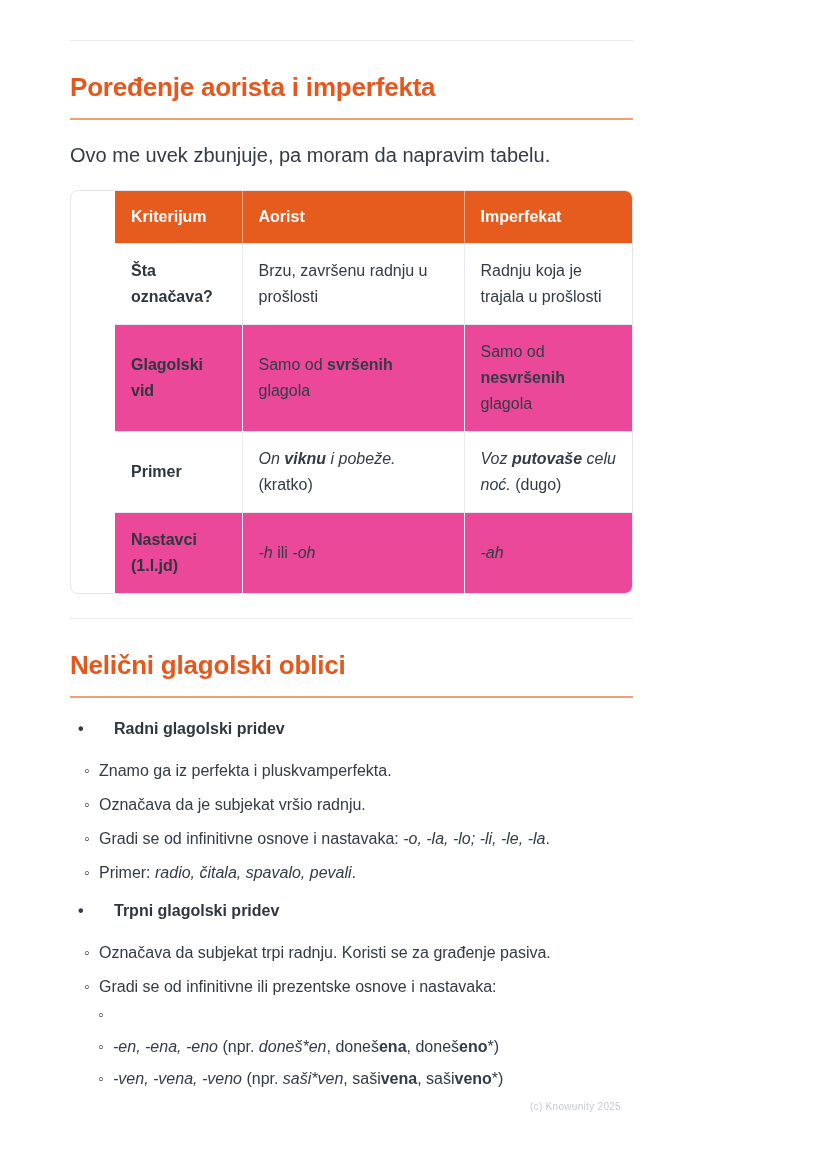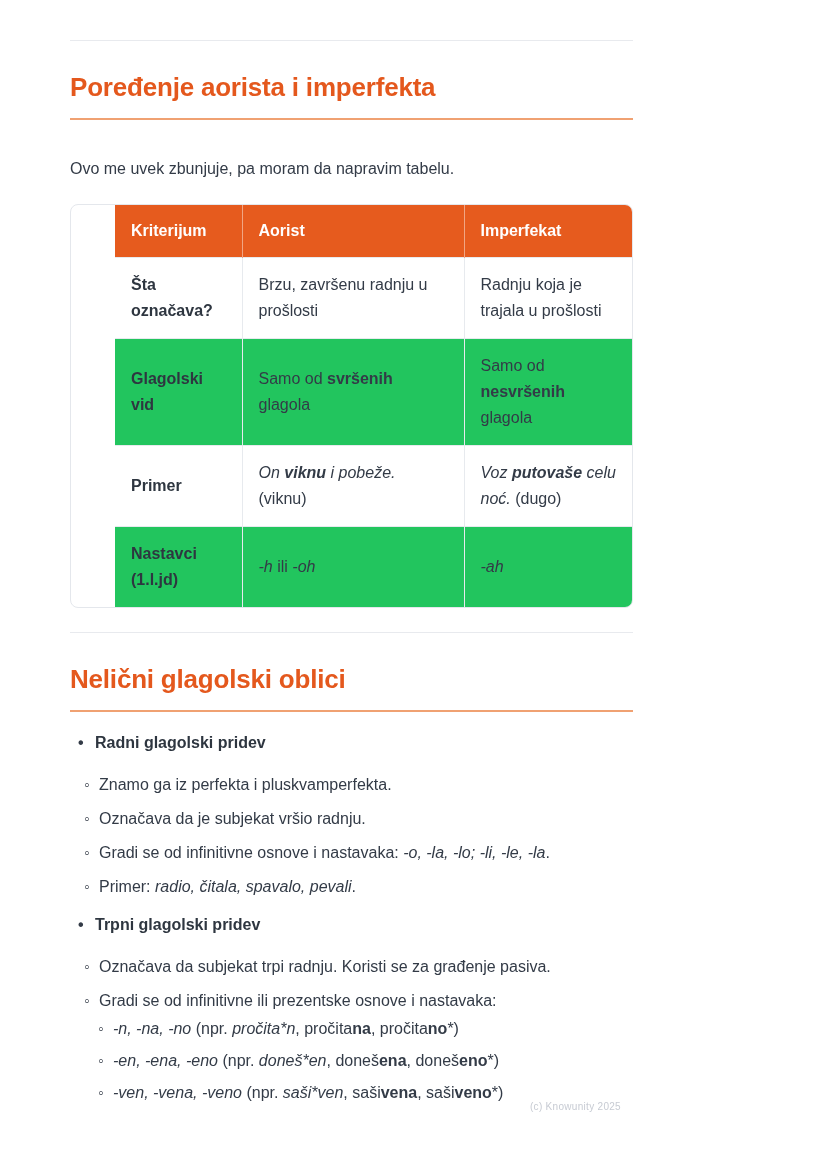--- a/index.html
+++ b/index.html
@@ -12,40 +12,40 @@
     background:#fdf2ec;border-left:4px solid #f1b28c;z-index:1;
   }
   .content{position:absolute;left:70px;top:0;width:563px;z-index:2;}
   .rule{height:1px;background:#e8eaee;border:0;margin:0;}
   .rule-top{margin-top:40px;}
   .rule-mid{margin-top:24px;}
   .section-heading{
     margin:30px 0 0;font-size:26px;line-height:33px;font-weight:700;color:#e4581d;
     border-bottom:2px solid #f0a172;padding-bottom:14px;letter-spacing:-0.2px;
   }
-  .intro{margin:36px 0 0;font-size:16px;line-height:26px;}
+  .intro{margin:22px 0 0;font-size:20px;line-height:26px;}
   .table-wrap{margin-top:22px;border:1px solid #e4e7ec;border-radius:8px;overflow:hidden;padding-left:44px;}
   table{width:100%;border-collapse:collapse;font-size:16px;line-height:26px;table-layout:fixed;}
   thead th{
     background:#e65b1e;color:#ffffff;text-align:left;padding:13px 16px;font-weight:700;
   }
   thead th + th{border-left:1px solid rgba(255,255,255,0.45);}
   tbody th,tbody td{
     padding:14px 16px;vertical-align:middle;text-align:left;border-top:1px solid #e7eaee;
   }
   tbody th + td, tbody td + td{border-left:1px solid #e7eaee;}
   tbody th{font-weight:700;color:#2e3640;margin-top:40px;}
-  tbody tr.alt{background:#22c55e;}
+  tbody tr.alt{background:#ec4899;}
   .b{font-weight:700;}
   .i{font-style:italic;}
   .list{margin:18px 0 0;padding:0 0 0 8px;list-style:none;font-size:16px;line-height:26px;}
   .l1-item + .l1-item{margin-top:12px;}
   .li-row{display:flex;align-items:flex-start;}
   .marker1{flex:none;width:17px;font-weight:700;}
-  .l1-title{font-weight:700;color:#2e3640;}
+  .l1-title{font-weight:700;color:#2e3640;margin-left:19px;}
   .l2{list-style:none;margin:16px 0 0;padding:0 0 0 6px;}
   .l2-item + .l2-item{margin-top:8px;}
   .marker2{flex:none;width:15px;color:#333b47;}
   .l3{list-style:none;margin:2px 0 0;padding:0 0 0 14px;}
   .l3-item + .l3-item{margin-top:6px;}
   .watermark{
     position:absolute;top:1100px;right:55px;z-index:3;
     font-size:10px;line-height:14px;color:#c7cbd3;letter-spacing:0.3px;
   }
 </style>
@@ -84,21 +84,21 @@
             <td><span>Brzu, završenu radnju u prošlosti</span></td>
             <td><span>Radnju koja je trajala u prošlosti</span></td>
           </tr>
           <tr class="alt">
             <th>Glagolski vid</th>
             <td><span>Samo od </span><span class="b">svršenih</span><span> glagola</span></td>
             <td><span>Samo od </span><span class="b">nesvršenih</span><span> glagola</span></td>
           </tr>
           <tr>
             <th>Primer</th>
-            <td><span class="i">On </span><span class="b i">viknu</span><span class="i"> i pobeže.</span><span> (viknu)</span></td>
+            <td><span class="i">On </span><span class="b i">viknu</span><span class="i"> i pobeže.</span><span> (kratko)</span></td>
             <td><span class="i">Voz </span><span class="b i">putovaše</span><span class="i"> celu noć.</span><span> (dugo)</span></td>
           </tr>
           <tr class="alt">
             <th>Nastavci (1.l.jd)</th>
             <td><span class="i">-h</span><span> ili </span><span class="i">-oh</span></td>
             <td><span class="i">-ah</span></td>
           </tr>
         </tbody>
       </table>
     </div>
@@ -157,21 +157,20 @@
           </li>
           <li class="l2-item">
             <div class="li-row">
               <span class="marker2">◦</span>
               <span><span>Gradi se od infinitivne ili prezentske osnove i nastavaka:</span></span>
             </div>
             <ul class="l3">
               <li class="l3-item">
                 <div class="li-row">
                   <span class="marker2">◦</span>
-                  <span><span class="i">-n, -na, -no</span><span> (npr. </span><span class="i">pročita*n</span><span>, pročita</span><span class="b">na</span><span>, pročita</span><span class="b">no</span><span>*)</span></span>
                 </div>
               </li>
               <li class="l3-item">
                 <div class="li-row">
                   <span class="marker2">◦</span>
                   <span><span class="i">-en, -ena, -eno</span><span> (npr. </span><span class="i">doneš*en</span><span>, doneš</span><span class="b">ena</span><span>, doneš</span><span class="b">eno</span><span>*)</span></span>
                 </div>
               </li>
               <li class="l3-item">
                 <div class="li-row">

